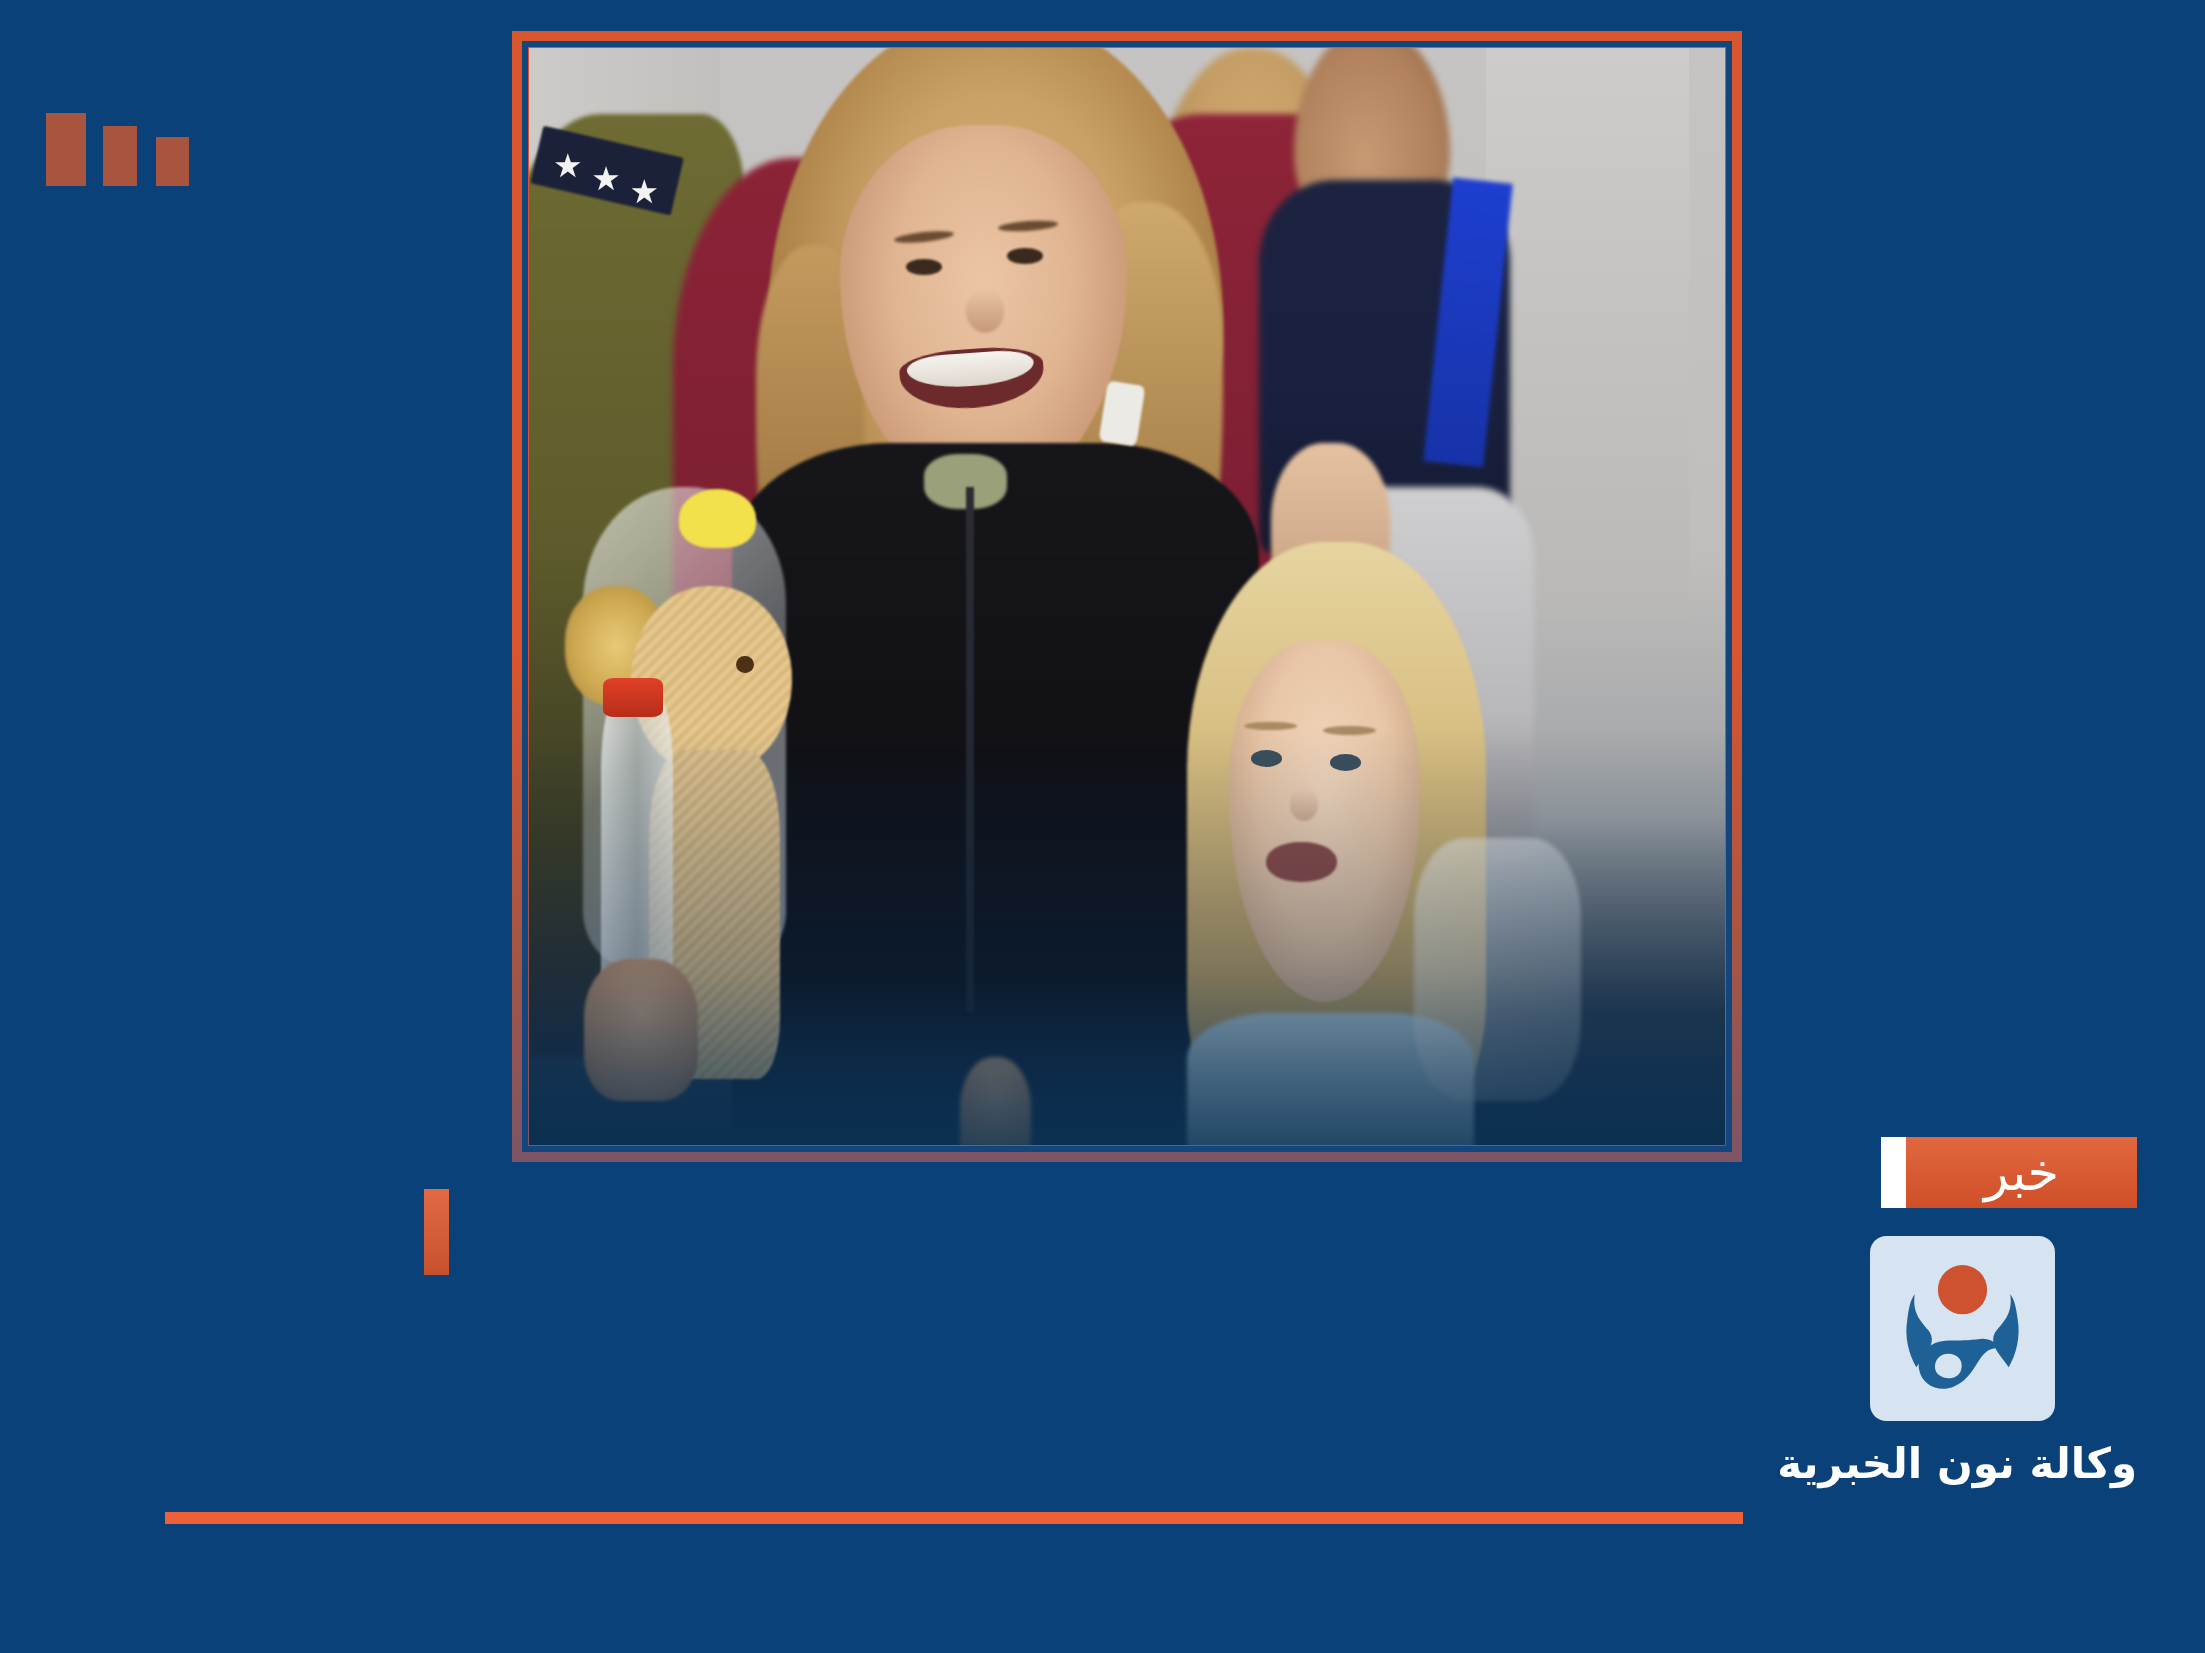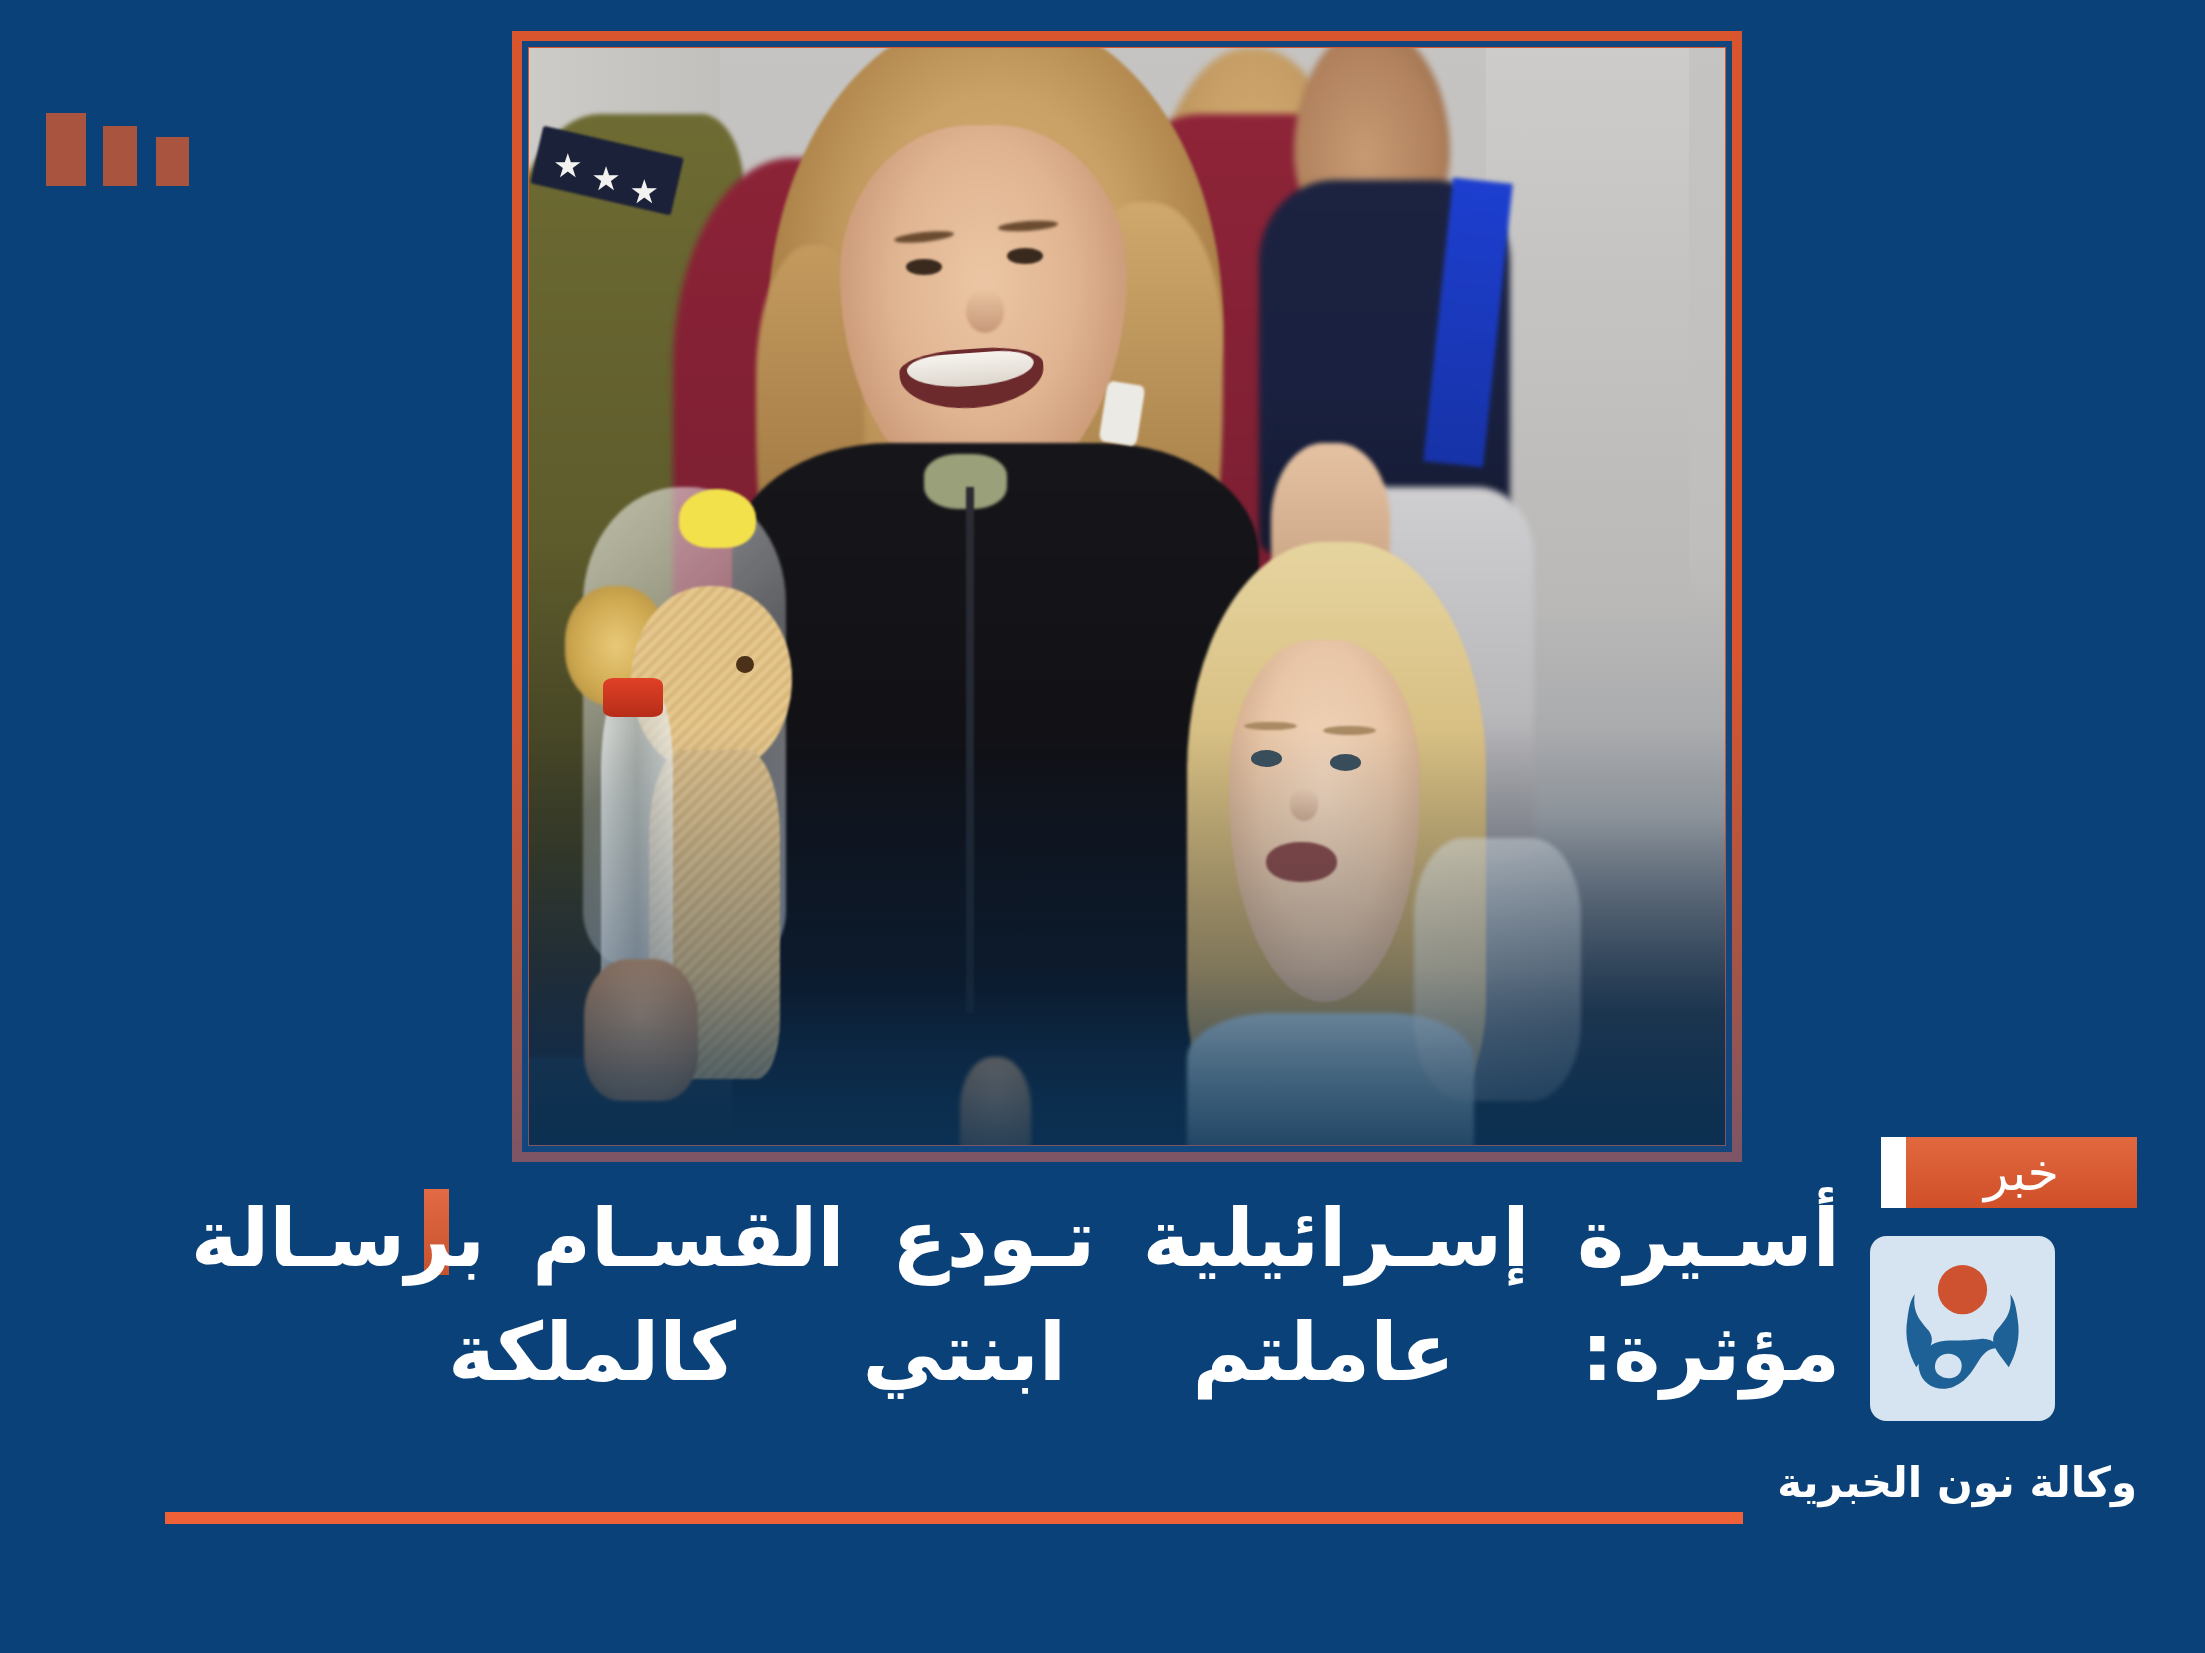--- a/index.html
+++ b/index.html
@@ -458,21 +458,21 @@
   }
   #logo-tile {
     width: 185px;
     height: 185px;
     margin: 28px auto 0 auto;
     background: #d6e4f2;
     border-radius: 16.4px;
     position: relative;
   }
   #agency-name {
-    margin-top: 39px;
+    margin-top: 20px;
     color: #ffffff;
     font-size: 42px;
     font-weight: bold;
     line-height: 1.1;
     white-space: nowrap;
   }
 </style>
 </head>
 <body>
 
@@ -543,24 +543,20 @@
       <div class="sc" id="cmouth"></div>
       <div class="sc" id="child-body"></div>
       <div class="sc" id="plastic-right"></div>
       <div class="sc" id="thumb"></div>
 
       <div class="sc" id="photo-vignette"></div>
     </div>
   </div>
 
   <div id="headline-accent"></div>
-  <div id="headline">
-    <span class="headline-line l1">أسـيرة إسـرائيلية تـودع القسـام برسـالة</span>
-    <span class="headline-line l2">مؤثرة: عاملتم ابنتي كالملكة</span>
-  </div>
 
   <div id="bottom-rule"></div>
 
   <div id="brand-col">
 
     <div id="news-badge">
       <div id="badge-tab"></div>
       <span class="badge-text">خبر</span>
     </div>
 

